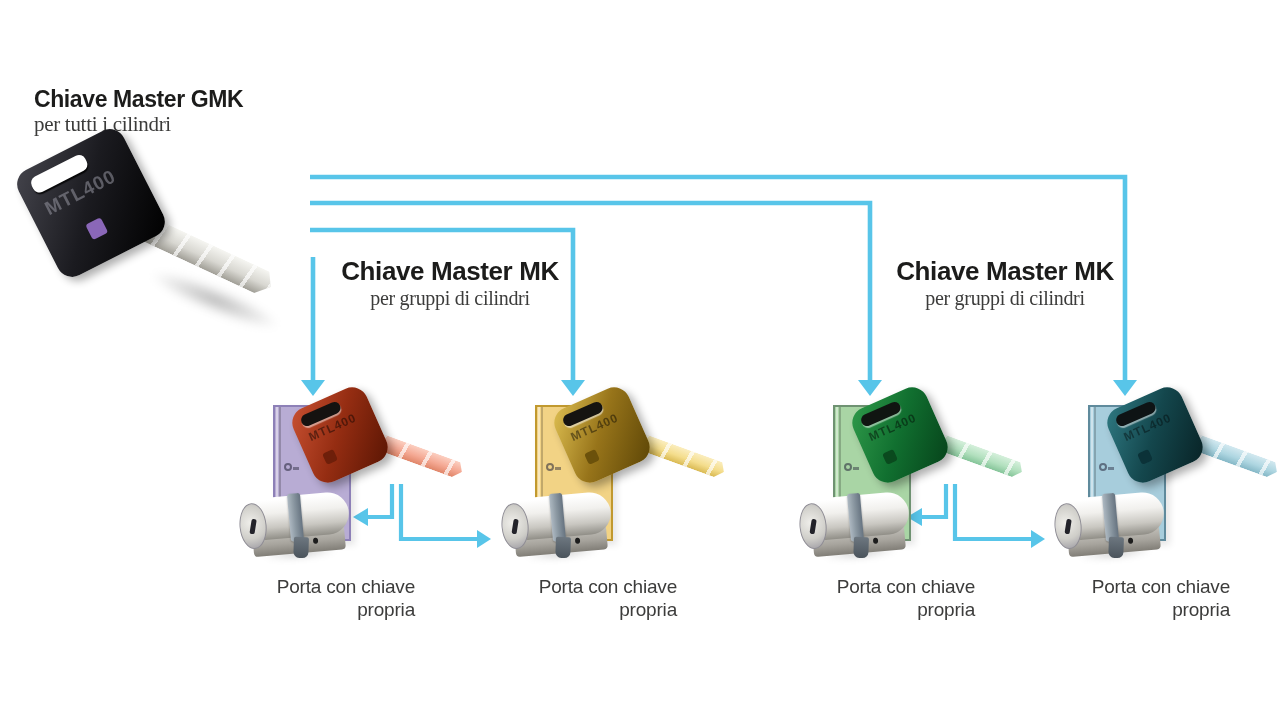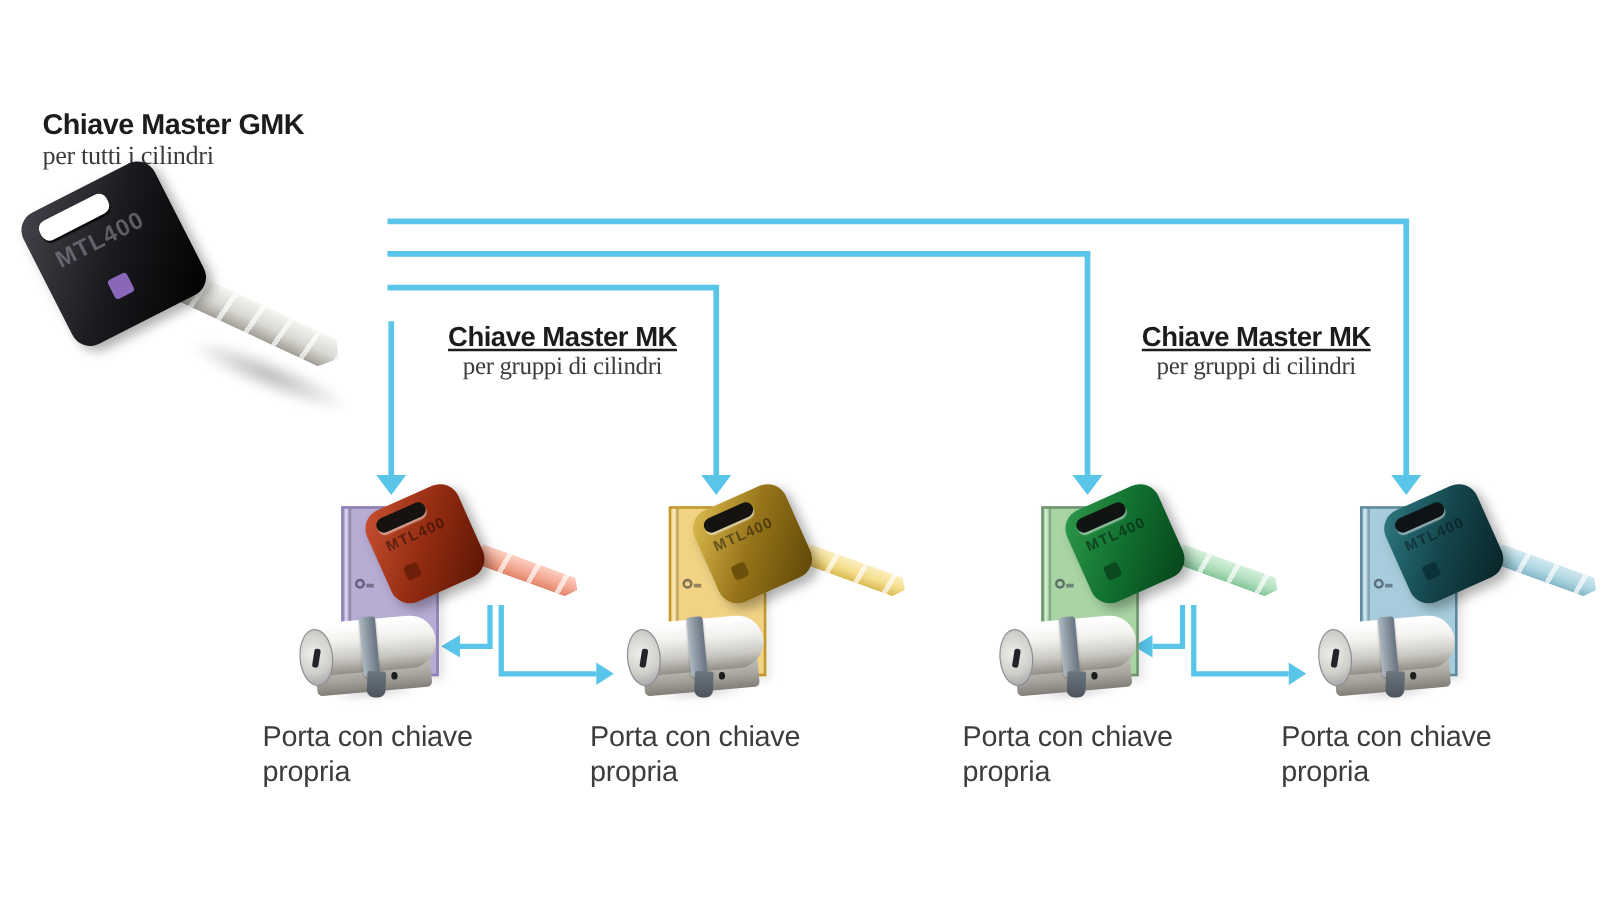--- a/index.html
+++ b/index.html
@@ -8,21 +8,21 @@
   
   svg.lines{position:absolute;left:0;top:0;z-index:0;}
   svg.lines path{fill:none;stroke:var(--accent);stroke-width:4.6px;}
   svg.lines path.thin{stroke-width:4.2px;}
   svg.lines polygon{fill:var(--accent);}
   
   .gmk-block{position:absolute;left:34px;top:86px;z-index:2;}
   .t-bold{font-weight:700;font-size:23px;letter-spacing:-.4px;color:var(--text);line-height:1.15;}
   .t-sub{font-weight:400;font-size:21px;letter-spacing:-.3px;color:var(--textSoft);line-height:1.15;font-family:Liberation Serif, serif;}
   .mk-label{position:absolute;top:257px;width:240px;text-align:center;z-index:2;}
-  .mk-label .t-bold{font-size:22px;text-decoration:underline;}
+  .mk-label .t-bold{font-size:26px;}
   .mk-label .t-sub{font-size:20px;}
   
   .key{position:absolute;z-index:2;}
   .key .blade{position:absolute;transform-origin:0 50%;
     background:linear-gradient(180deg,var(--kbL) 0%,var(--kb) 55%,var(--kbd) 100%);
     clip-path:polygon(0 0,95% 0,100% 52%,92% 100%,0 100%);
     box-shadow:3px 5px 7px rgba(0,0,0,.18);}
   .key .blade::after{content:"";position:absolute;inset:0;opacity:.75;
     background:repeating-linear-gradient(100deg,transparent 0 13px,rgba(255,255,255,.9) 13px 17px,transparent 17px 24px);}
   .key .head{position:absolute;border-radius:16px;
@@ -67,22 +67,22 @@
     background:radial-gradient(circle at 40% 42%,#efeeea 0%,#cfcec9 55%,#9a98a0 100%);
     border:1px solid #8f8d95;box-sizing:border-box;}
   .cyl .keyhole{position:absolute;left:10px;top:15px;width:5px;height:15px;background:#23232a;
     border-radius:2px;transform:rotate(14deg);}
   .cyl .ring{position:absolute;left:50px;top:6px;width:13px;height:48px;border-radius:3px;
     background:linear-gradient(90deg,#aeb9c2 0%,#8b98a2 45%,#667380 100%);box-shadow:0 1px 2px rgba(0,0,0,.3);}
   .cyl .cam{position:absolute;left:52px;top:50px;width:15px;height:21px;border-radius:2px 2px 6px 6px;
     background:linear-gradient(180deg,#6d7780 0%,#4b545c 100%);transform:rotate(7deg);}
   .cyl .screw{position:absolute;left:72px;top:52px;width:5px;height:6px;border-radius:50%;background:#1d1d1d;}
   
-  .caption{position:absolute;left:-30px;top:180px;width:205px;text-align:left;z-index:1;
-    font-size:23px;letter-spacing:-.2px;color:var(--textSoft);line-height:1.22;}
+  .caption{position:absolute;left:-30px;top:180px;width:205px;text-align:right;z-index:1;
+    font-size:19px;letter-spacing:-.2px;color:var(--textSoft);line-height:1.22;}
   
   .key-shadow{position:absolute;left:120px;top:282px;width:190px;height:36px;border-radius:50%;z-index:1;
     background:radial-gradient(closest-side,rgba(0,0,0,.28),transparent 72%);filter:blur(4px);transform:rotate(22deg);}
 </style>
 </head>
 <body>
 
 <div class="canvas" style="--accent: #58c5e9; --text: #1c1c1b; --textSoft: #3c3c3b;">
 
   <svg class="lines" width="1280" height="720">

